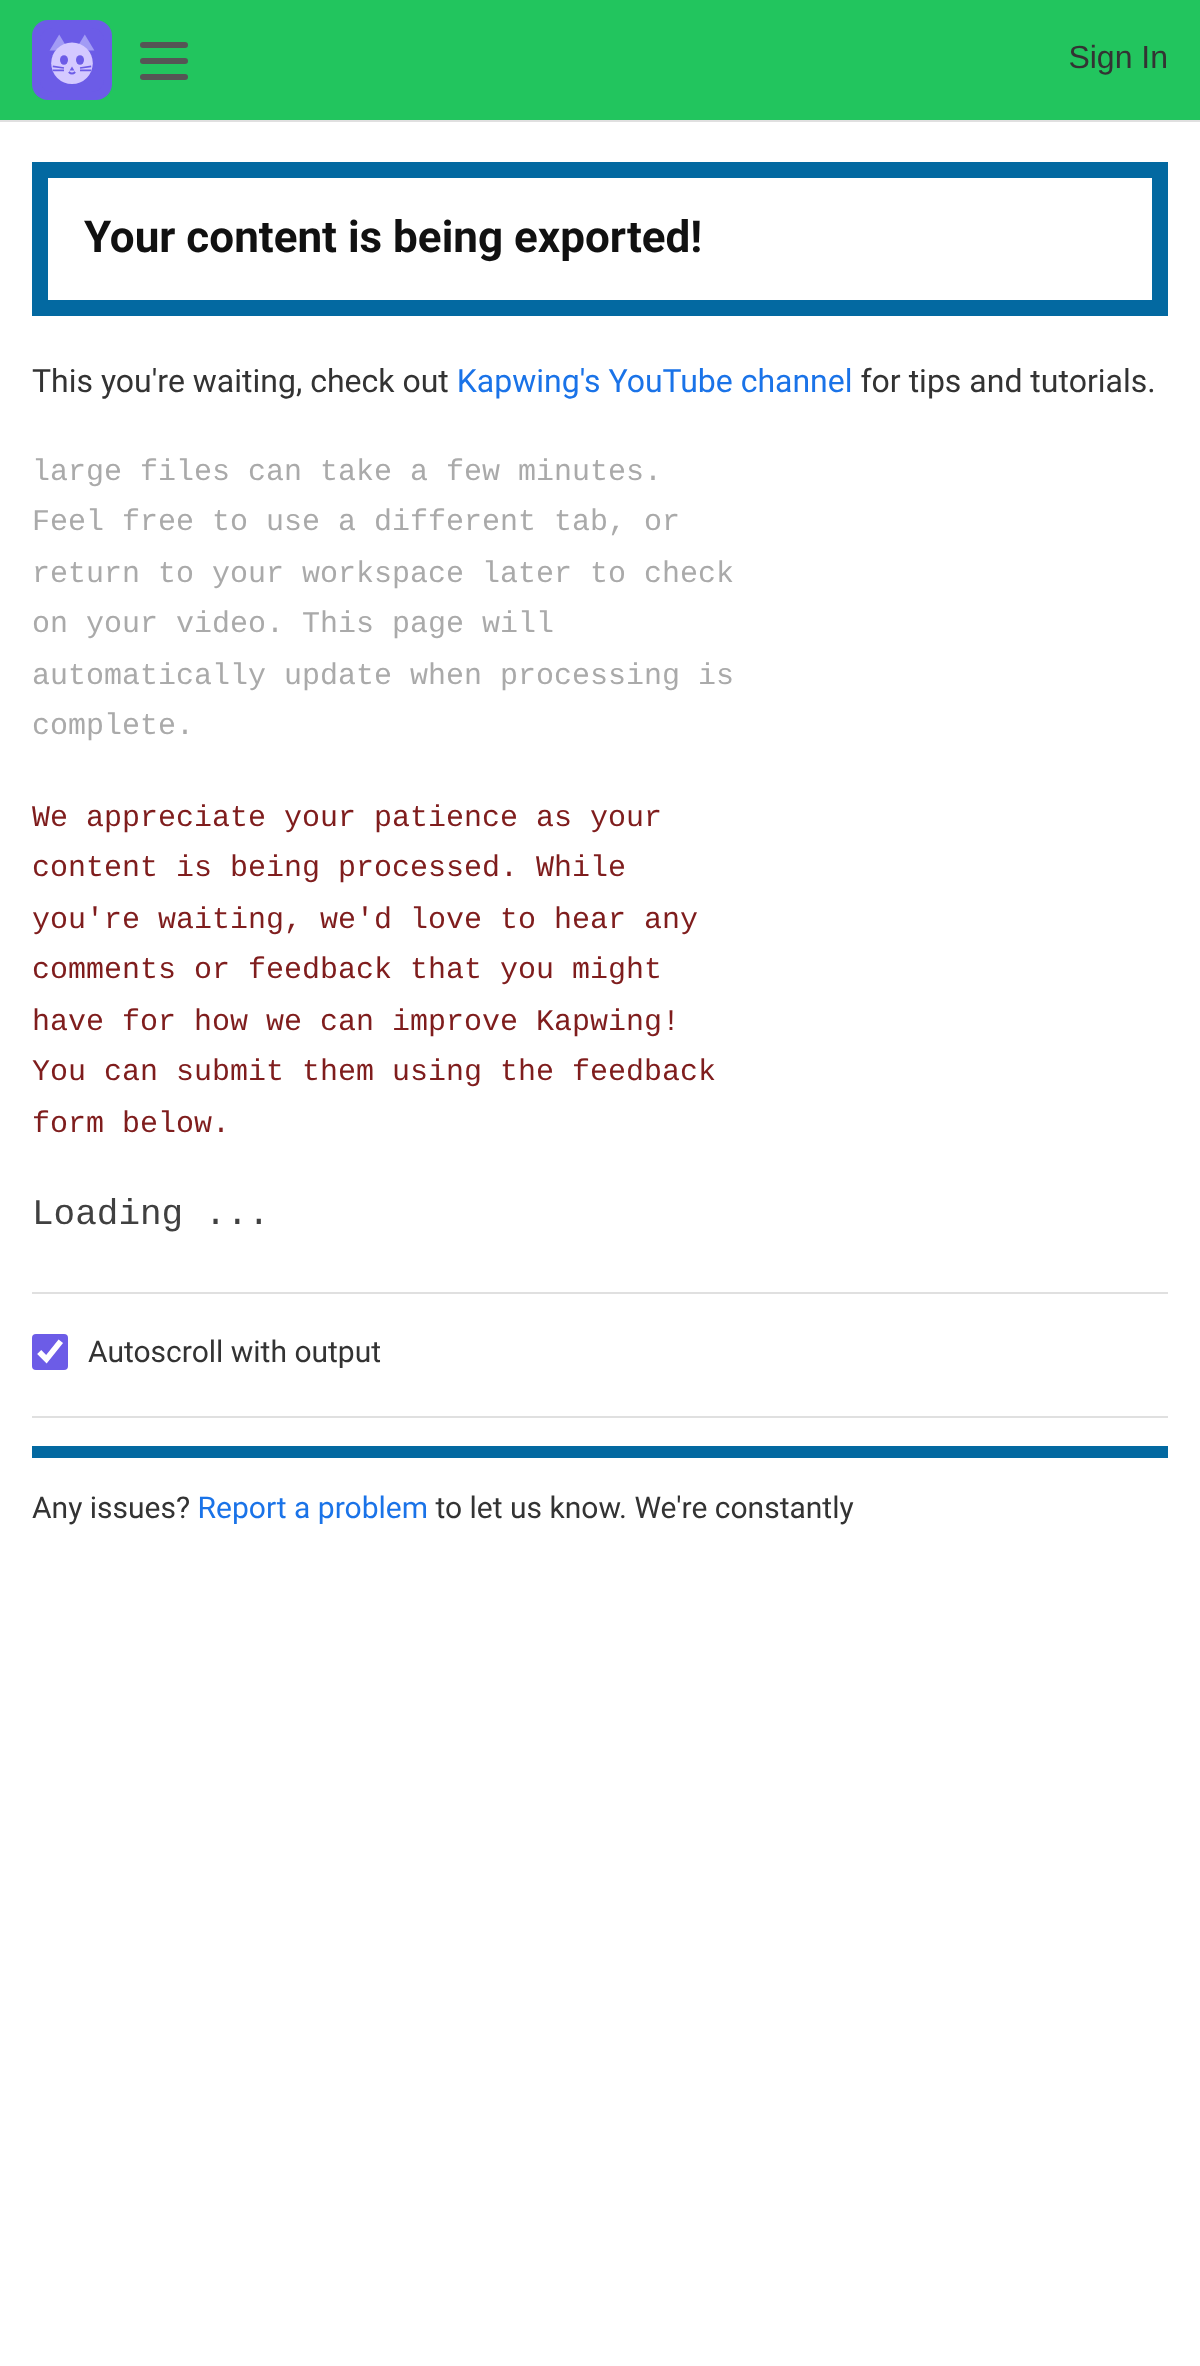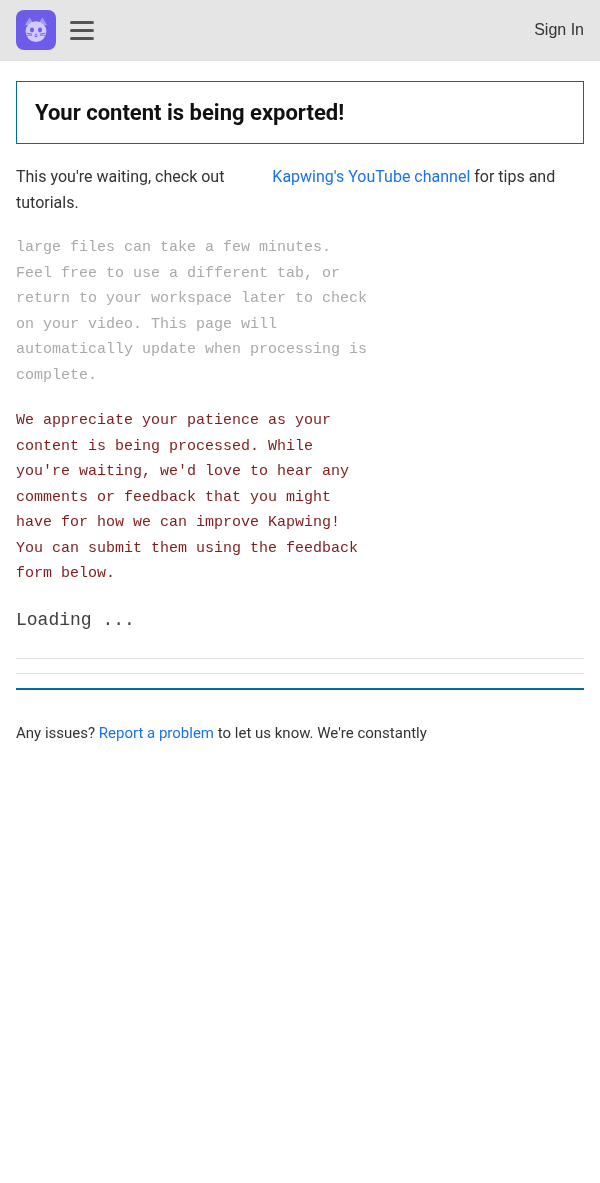--- a/index.html
+++ b/index.html
@@ -19,21 +19,21 @@
       line-height: 1.5;
     }
 
     
     .header {
       display: flex;
       align-items: center;
       justify-content: space-between;
       padding: 10px 16px;
       border-bottom: 1px solid #e0e0e0;
-      background: #e5e5e5;
+      background: #22c55e;
     }
 
     .header-left {
       display: flex;
       align-items: center;
       gap: 14px;
     }
 
     .logo {
       width: 40px;
@@ -75,21 +75,21 @@
       font-weight: 500;
     }
 
     
     .main-content {
       padding: 20px 16px;
     }
 
     
     .export-title-box {
-      border: 1px solid #0369a1;
+      border: 8px solid #0369a1;
       padding: 14px 18px;
       margin-bottom: 20px;
     }
 
     .export-title {
       font-size: 22px;
       font-weight: 700;
       color: #111;
     }
 
@@ -97,21 +97,20 @@
     .description-text {
       font-size: 16px;
       color: #333;
       margin-bottom: 20px;
       line-height: 1.6;
     }
 
     .youtube-link {
       color: #1a73e8;
       text-decoration: none;
-      margin-left: 44px;
     }
 
     
     .processing-note {
       font-family: Liberation Mono, monospace;
       font-size: 15px;
       color: #aaaaaa;
       line-height: 1.7;
       margin-bottom: 20px;
     }
@@ -151,22 +150,22 @@
 
     .autoscroll-label {
       font-size: 15px;
       color: #333;
     }
 
     
     .issues-row {
       font-size: 15px;
       color: #333;
-      border-top: 2px solid #0369a1;
-      padding-top: 32px;
+      border-top: 6px solid #0369a1;
+      padding-top: 14px;
     }
 
     .report-link {
       color: #1a73e8;
       text-decoration: none;
     }
 
     hr.divider {
       border: none;
       border-top: 1px solid #e0e0e0;
@@ -235,20 +234,24 @@
 you're waiting, we'd love to hear any
 comments or feedback that you might
 have for how we can improve Kapwing!
 You can submit them using the feedback
 form below.</pre>
 
   <p class="loading-text">Loading ...</p>
 
   <hr class="divider">
 
+  <div class="autoscroll-row">
+    <input type="checkbox" class="autoscroll-checkbox" checked="" style="">
+    <label class="autoscroll-label">Autoscroll with output</label>
+  </div>
 
   <hr class="divider">
 
   <p class="issues-row">
     <span>Any issues? </span><a class="report-link" href="#">Report a problem</a><span> to let us know. We're constantly</span>
   </p>
 
 </main>
 
 </body></html>

